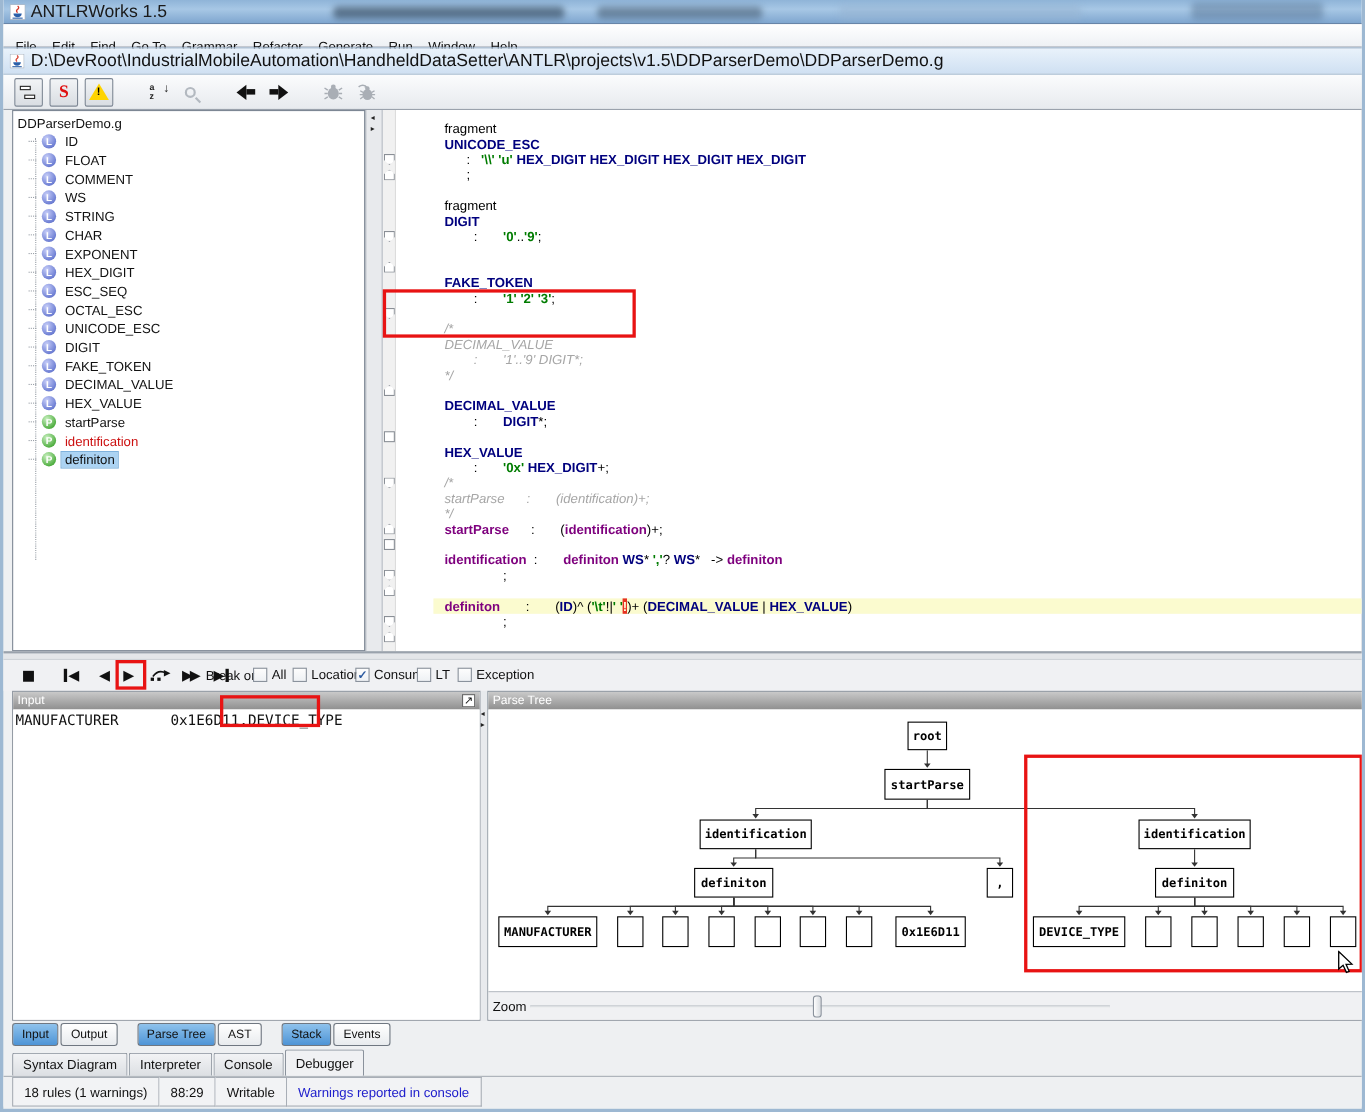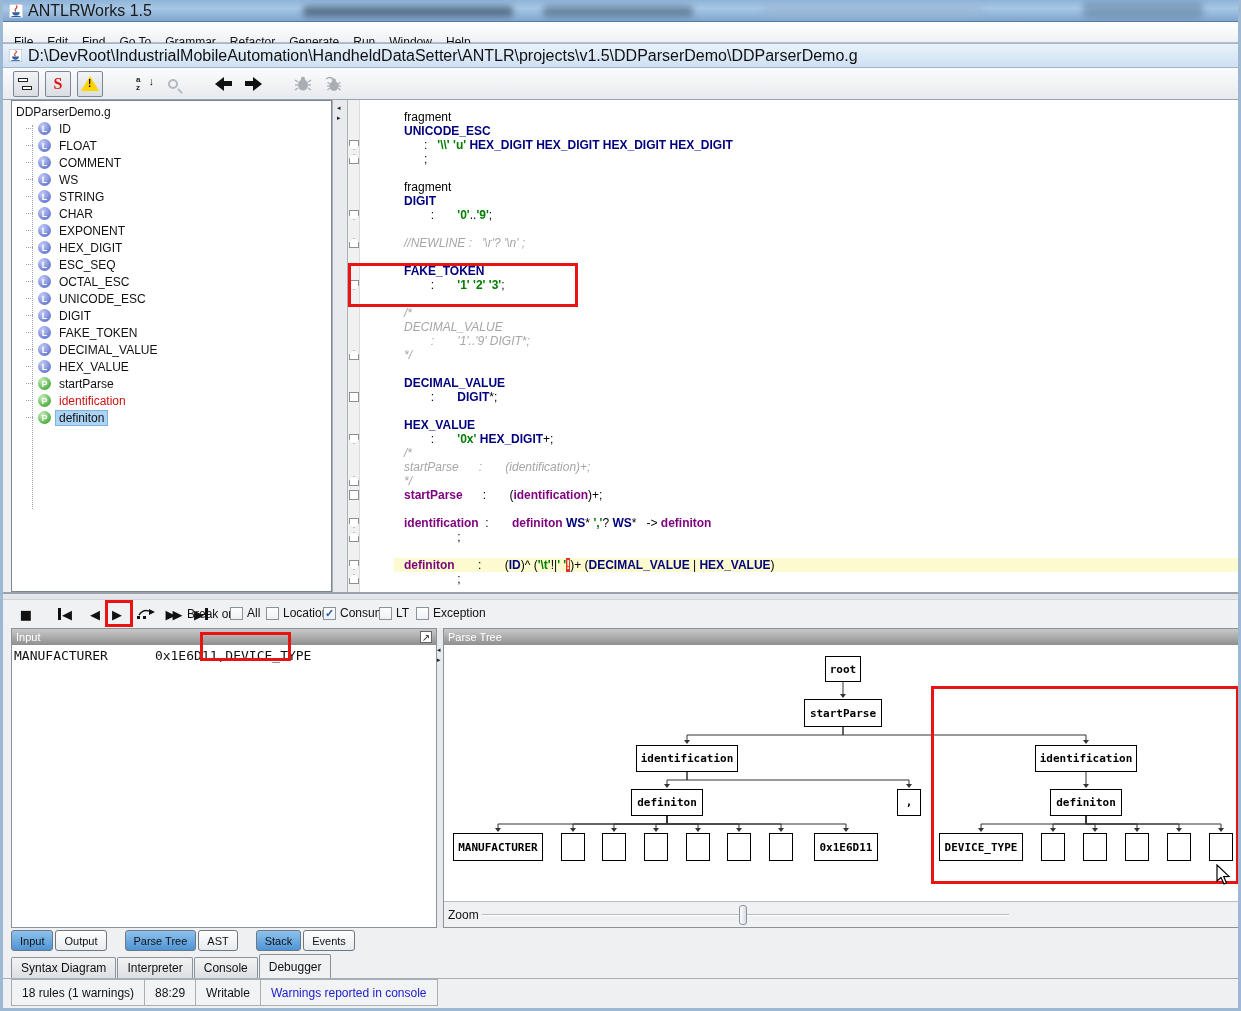--- a/index.html
+++ b/index.html
@@ -378,21 +378,20 @@
     <div id="code">
         <div class="cline"><span class="seg-k">fragment</span></div>
         <div class="cline"><span class="seg-lex">UNICODE_ESC</span></div>
         <div class="cline"><span class="seg-k">      :   </span><span class="seg-str">'\\'</span><span class="seg-k"> </span><span class="seg-str">'u'</span><span class="seg-k"> </span><span class="seg-lex">HEX_DIGIT HEX_DIGIT HEX_DIGIT HEX_DIGIT</span></div>
         <div class="cline"><span class="seg-k">      ;</span></div>
         <div class="cline"></div>
         <div class="cline"><span class="seg-k">fragment</span></div>
         <div class="cline"><span class="seg-lex">DIGIT</span></div>
         <div class="cline"><span class="seg-k">        :       </span><span class="seg-str">'0'</span><span class="seg-k">..</span><span class="seg-str">'9'</span><span class="seg-k">;</span></div>
         <div class="cline"></div>
-        <div class="cline"><span class="seg-com">//NEWLINE :   '\r'? '\n' ;</span></div>
         <div class="cline"></div>
         <div class="cline"><span class="seg-lex">FAKE_TOKEN</span></div>
         <div class="cline"><span class="seg-k">        :       </span><span class="seg-str">'1'</span><span class="seg-k"> </span><span class="seg-str">'2'</span><span class="seg-k"> </span><span class="seg-str">'3'</span><span class="seg-k">;</span></div>
         <div class="cline"></div>
         <div class="cline"><span class="seg-com">/*</span></div>
         <div class="cline"><span class="seg-com">DECIMAL_VALUE</span></div>
         <div class="cline"><span class="seg-com">        :       '1'..'9' DIGIT*;</span></div>
         <div class="cline"><span class="seg-com">*/</span></div>
         <div class="cline"></div>
         <div class="cline"><span class="seg-lex">DECIMAL_VALUE</span></div>

